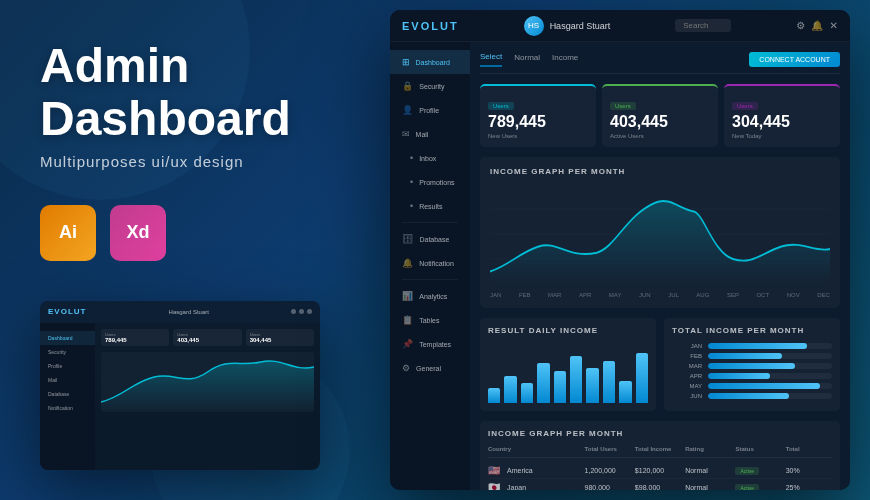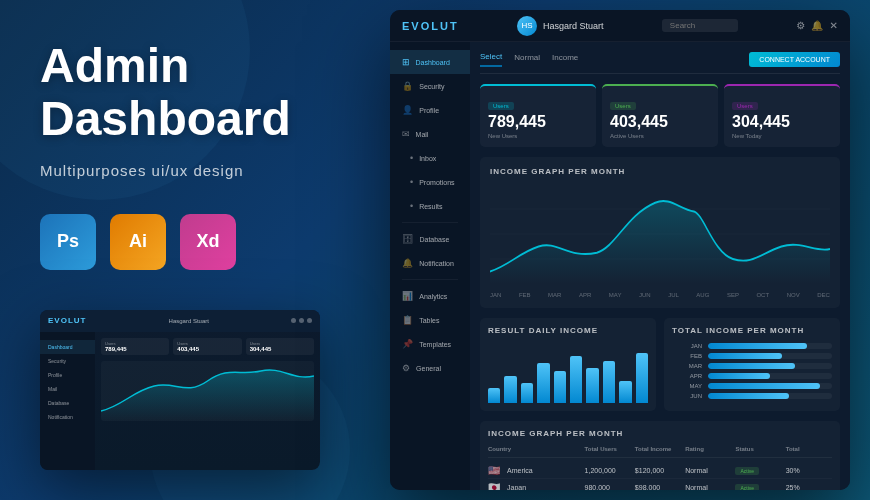--- a/index.html
+++ b/index.html
@@ -25,21 +25,21 @@
       justify-content: flex-start;
       position: relative;
       z-index: 2;
     }
 
     .main-title {
       color: #ffffff;
       font-size: 48px;
       font-weight: 900;
       line-height: 1.1;
-      margin-bottom: 16px;
+      margin-bottom: 7px;
       text-shadow: 0 2px 10px rgba(0,0,0,0.3);
     }
 
     .subtitle {
       color: rgba(255,255,255,0.75);
       font-size: 15px;
       font-weight: 300;
       letter-spacing: 1px;
       margin-bottom: 35px;
     }
@@ -228,21 +228,21 @@
       font-size: 9px;
     }
 
     .dash-search {
       background: rgba(255,255,255,0.08);
       border: none;
       border-radius: 3px;
       padding: 2px 8px;
       color: rgba(255,255,255,0.5);
       font-size: 8px;
-      width: 76px;
+      width: 56px;
     }
 
     .dash-header-icons {
       display: flex;
       gap: 6px;
       align-items: center;
     }
 
     .dash-header-icon {
       color: rgba(255,255,255,0.5);
@@ -579,21 +579,20 @@
 <body>
 
 <div class="bg-circle bg-circle-1"></div>
 <div class="bg-circle bg-circle-2"></div>
 
 <div class="left-panel">
   <h1 class="main-title">Admin Dashboard</h1>
   <p class="subtitle">Multipurposes ui/ux design</p>
 
   <div class="app-icons">
-    <div class="app-icon ps">Ps</div>
     <div class="app-icon ai">Ai</div>
     <div class="app-icon xd">Xd</div>
   </div>
 
   <div class="mini-dashboard">
     <div class="mini-header">
       <span class="mini-logo">EVOLUT</span>
       <span class="mini-user">Hasgard Stuart</span>
       <div class="mini-dots">
         <div class="mini-dot"></div>

